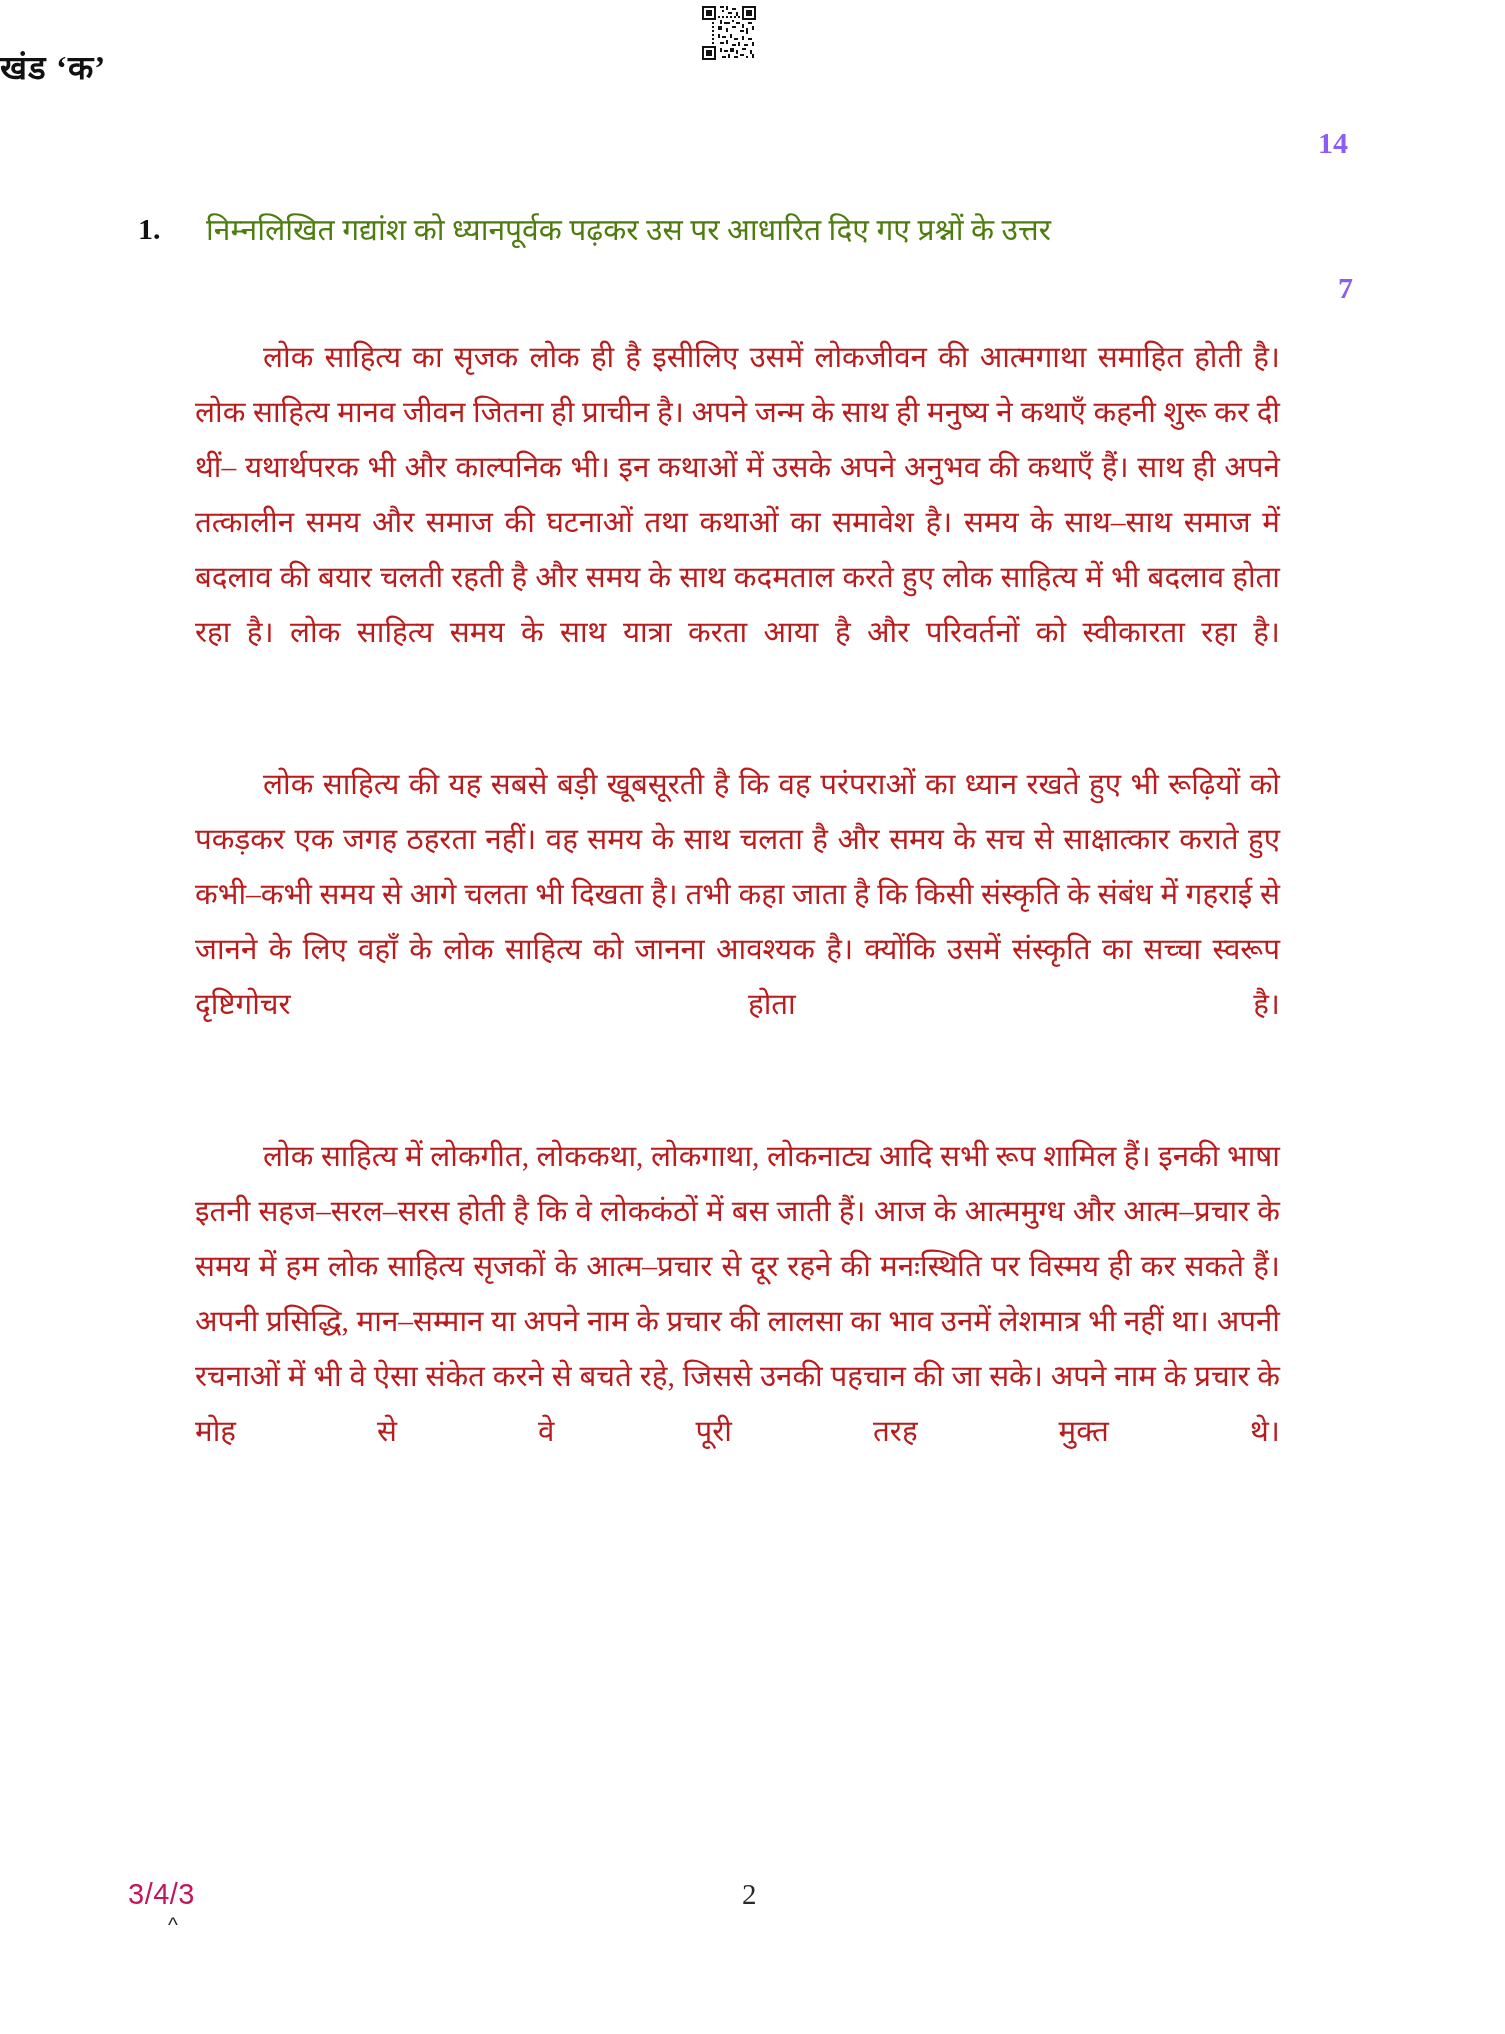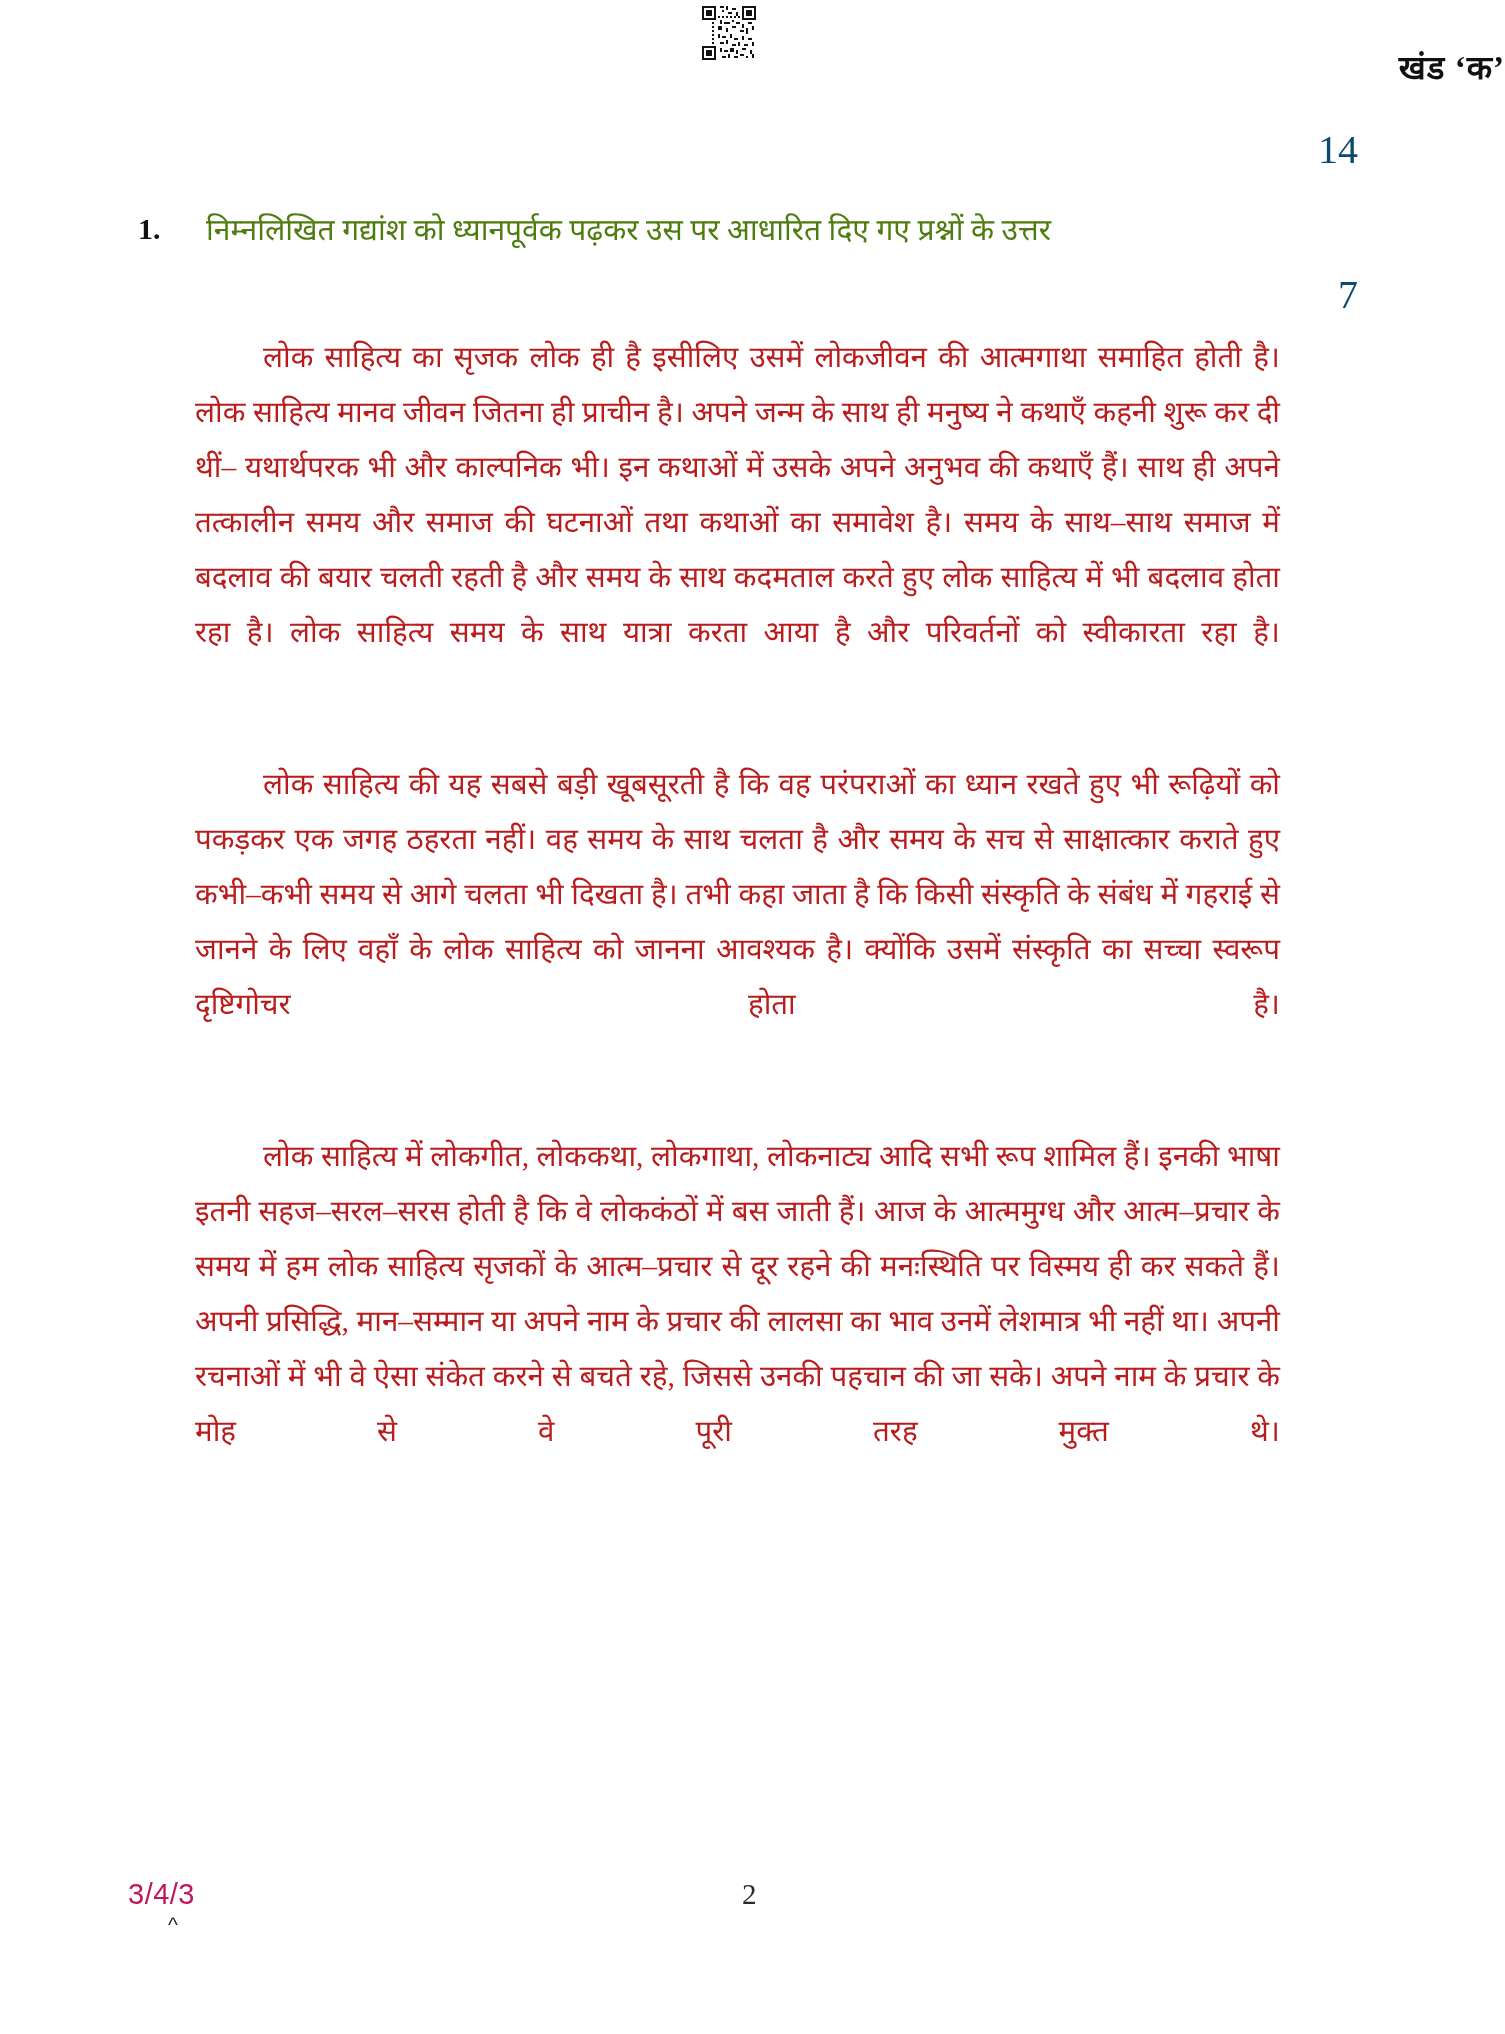--- a/index.html
+++ b/index.html
@@ -28,21 +28,21 @@
     height: 58px;
   }
   .qr-wrap svg { display: block; }
 
   
   .section-header {
     position: absolute;
     left: 0;
     top: 46px;
     width: 1505px;
-    text-align: right;
+    text-align: left;
   }
   .section-title {
     font-family: "Liberation Serif", serif;
     font-size: 33px;
     font-weight: 700;
     letter-spacing: 1px;
     line-height: 1.35;
     color: #111;
   }
   .section-subtitle {
@@ -51,23 +51,23 @@
     font-weight: 700;
     line-height: 1.4;
     margin-top: 6px;
     color: #111;
   }
 
   
   .marks {
     position: absolute;
     font-family: "Liberation Serif", serif;
-    font-weight: 400;
-    font-size: 40px;
-    color: #0c4a6e;
+    font-weight: 700;
+    font-size: 30px;
+    color: #8b5cf6;
   }
   .marks-section { left: 1318px; top: 126px; }
   .marks-q1 { left: 1338px; top: 271px; }
 
   
   .question-row {
     position: absolute;
     left: 138px;
     top: 206px;
     width: 1110px;

